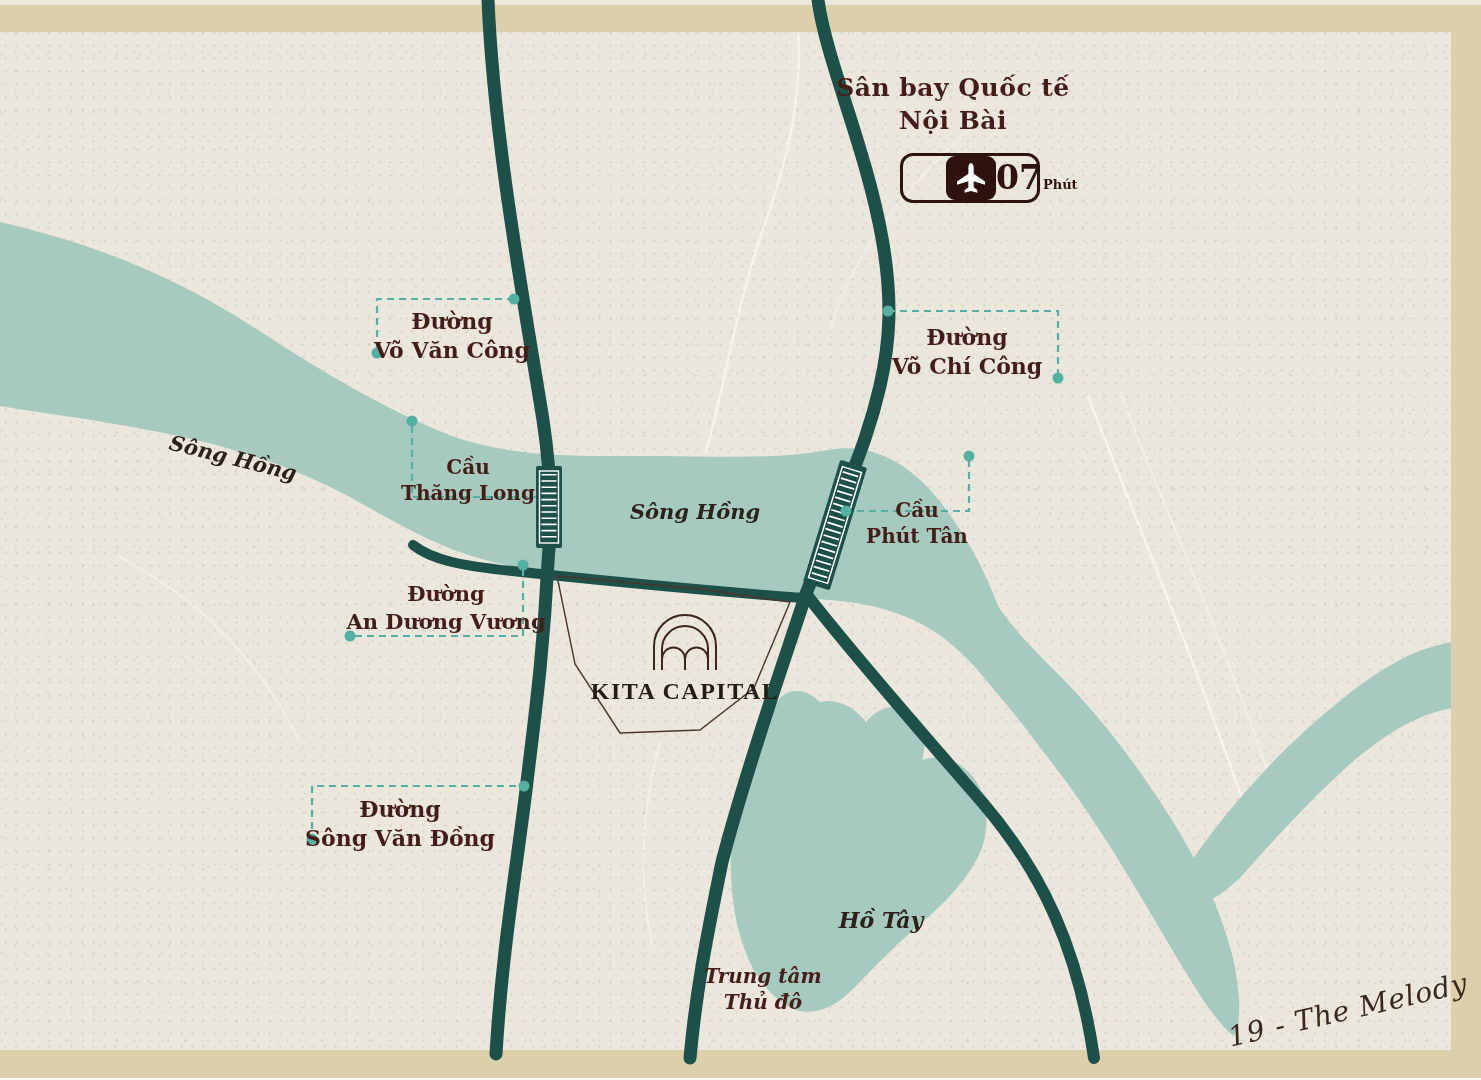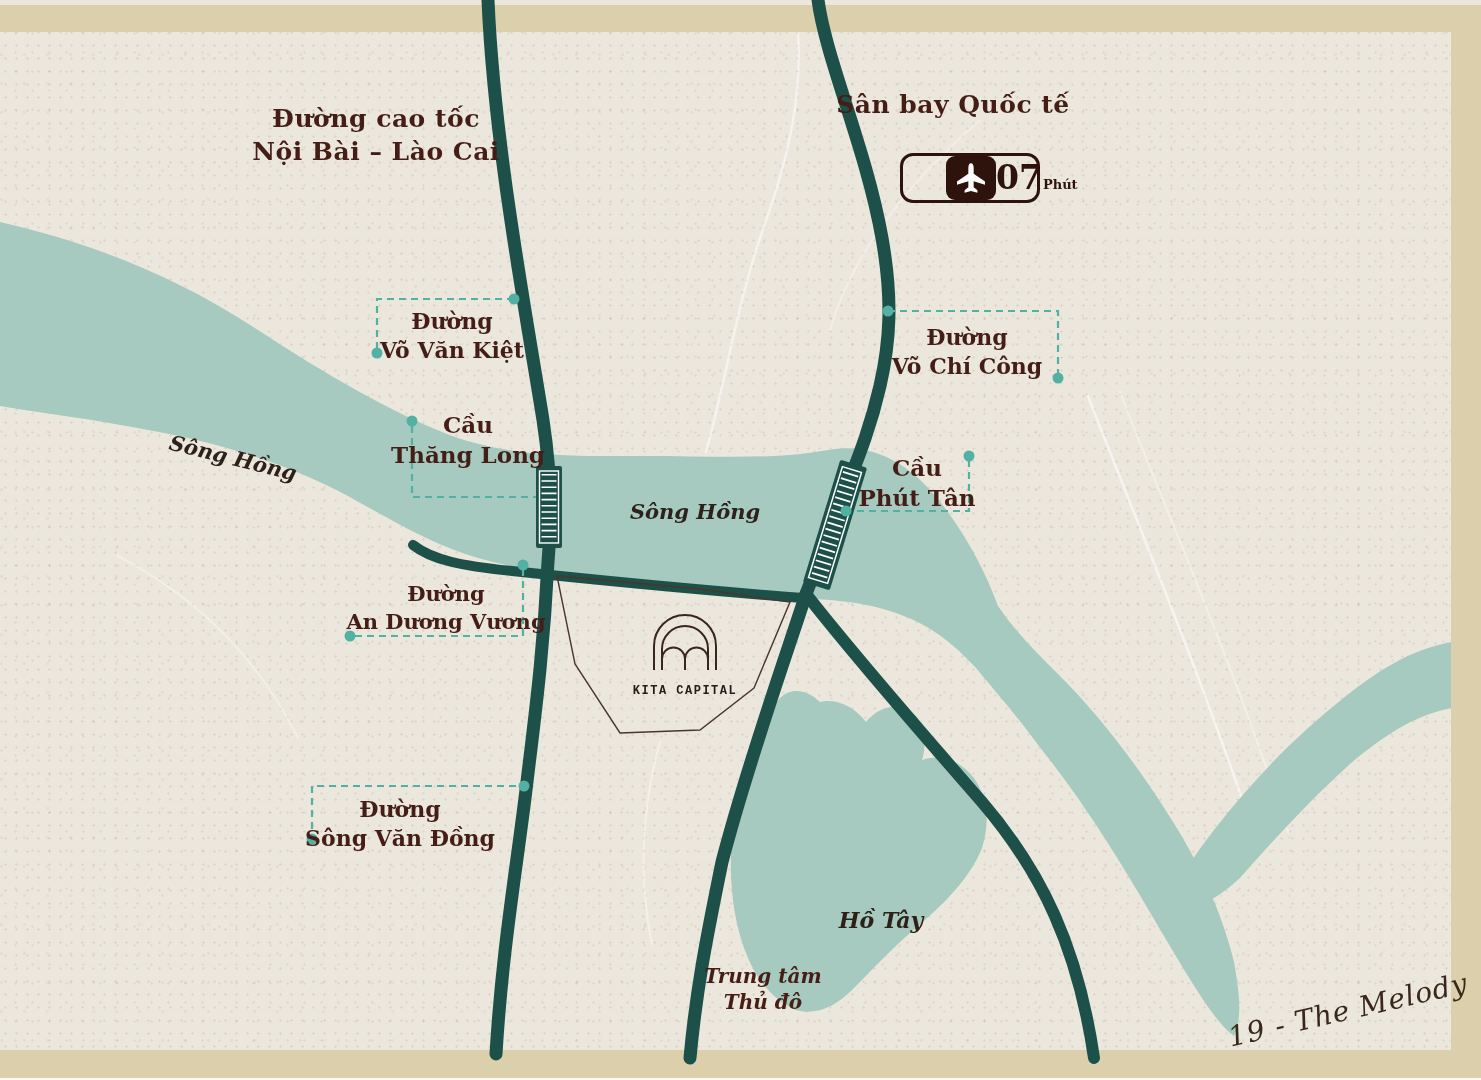--- a/index.html
+++ b/index.html
@@ -17,41 +17,41 @@
   #map-svg{position:absolute;left:0;top:0;}
   .lbl{
     position:absolute;transform:translate(-50%,-50%);
     text-align:center;font-weight:bold;color:#441e16;
     white-space:nowrap;line-height:1.32;
   }
   .lbl .line{display:block;}
   .lbl-big{font-size:25px;letter-spacing:.5px;}
   .lbl-road{font-size:22px;}
   .lbl-road-sm{font-size:21px;}
-  .lbl-bridge{font-size:23px;}
+  .lbl-bridge{font-size:20px;margin-top:40px;}
   .lbl-river{font-size:21px;font-style:italic;color:#2d211c;}
   .lbl-lake{font-size:22px;font-style:italic;color:#2d2019;}
   .lbl-center{font-size:20px;font-style:italic;color:#471e16;}
   .rot14{transform:translate(-50%,-50%) rotate(14deg);}
   .badge{
     position:absolute;left:900px;top:153px;width:140px;height:50px;
     border:3.5px solid #2d130b;border-radius:13px;
     display:flex;align-items:center;box-sizing:border-box;background:transparent;padding-left:43px;
   }
   .badge-plane{
     width:50px;height:100%;background:#2d130b;border-radius:9px;
     display:flex;align-items:center;justify-content:center;flex:none;
   }
   .badge-text{flex:1;display:flex;align-items:baseline;justify-content:center;color:#2d130b;padding-bottom:2px;}
   .badge-num{font-size:33px;font-weight:bold;line-height:1;}
   .badge-unit{font-size:13px;font-weight:bold;line-height:1;margin-left:1px;}
   .kita-text{
     position:absolute;transform:translate(-50%,-50%);
-    font-family:Liberation Mono, monospace;font-weight:bold;
-    font-size:12px;letter-spacing:1.5px;color:#241b18;white-space:nowrap;
+    font-family:Liberation Serif, serif;font-weight:bold;
+    font-size:24px;letter-spacing:1.5px;color:#241b18;white-space:nowrap;
   }
   .sig{
     position:absolute;transform:translate(-50%,-50%) rotate(-13deg);
     font-style:italic;font-size:28px;color:#39281a;white-space:nowrap;
     letter-spacing:1px;
   }
 </style>
 </head>
 <body>
 
@@ -180,46 +180,43 @@
       <circle cx="412" cy="421" r="5.5"></circle>
       <circle cx="969" cy="456" r="5.5"></circle>
         <circle cx="846" cy="511" r="5.5"></circle>
       <circle cx="523" cy="565" r="5.5"></circle>
         <circle cx="350" cy="636" r="5.5"></circle>
       <circle cx="524" cy="786" r="5.5"></circle>
         <circle cx="312" cy="839" r="5.5"></circle>
     </g>
   </svg>
 
-  <div class="lbl lbl-big" style="left:376px;top:135px;">
-    <span class="line">Đường cao tốc</span>
-    <span class="line">Nội Bài – Lào Cai</span>
-  </div>
 
   <div class="lbl lbl-big" style="left:953px;top:104px;">
     <span class="line">Sân bay Quốc tế</span>
+    <span class="line">Nội Bài</span>
   </div>
 
   <div class="badge">
     <div class="badge-plane">
       <svg width="32" height="32" viewBox="-12 -12 24 24">
         <path fill="#ffffff" d="M 0 -11 C 1.2 -11 2 -9.5 2 -7.5 L 2 -3.2 L 10.5 2.6 L 10.5 5 L 2 2.4
           L 2 7 L 4.8 9.2 L 4.8 11 L 0 9.8 L -4.8 11 L -4.8 9.2 L -2 7 L -2 2.4
           L -10.5 5 L -10.5 2.6 L -2 -3.2 L -2 -7.5 C -2 -9.5 -1.2 -11 0 -11 Z"></path>
       </svg>
     </div>
     <div class="badge-text">
       <span class="badge-num">07</span>
       <span class="badge-unit">Phút</span>
     </div>
   </div>
 
   <div class="lbl lbl-road" style="left:452px;top:336px;">
     <span class="line">Đường</span>
-    <span class="line">Võ Văn Kiệt</span>
+    <span class="line">Võ Văn Công</span>
   </div>
 
   <div class="lbl lbl-road" style="left:967px;top:352px;">
     <span class="line">Đường</span>
     <span class="line">Võ Chí Công</span>
   </div>
 
   <div class="lbl lbl-bridge" style="left:468px;top:440px;">
     <span class="line">Cầu</span>
     <span class="line">Thăng Long</span>

